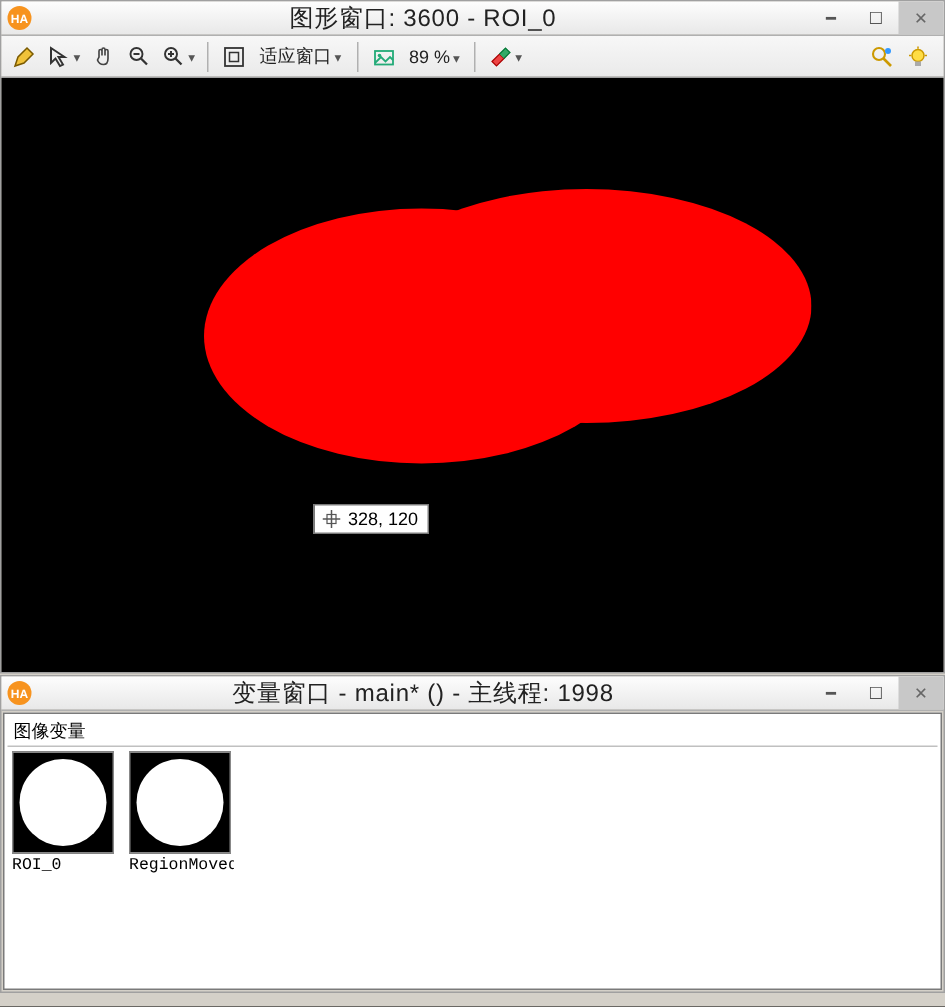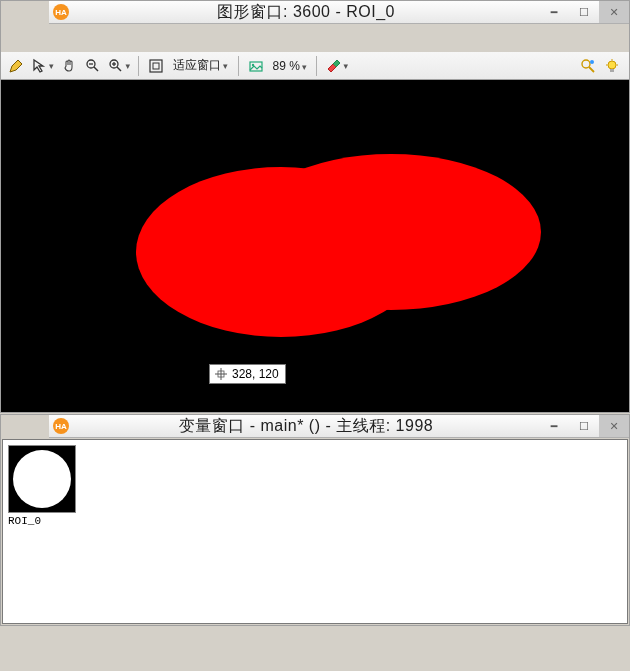--- a/index.html
+++ b/index.html
@@ -1,36 +1,36 @@
 <!DOCTYPE html>
 <html><head>
 <meta charset="utf-8">
 <style>
   * { box-sizing: border-box; margin: 0; padding: 0; font-family: "Microsoft YaHei", "SimSun", sans-serif; }
   body { background: #d4d0c8; width: 630px; height: 671px; overflow: hidden; font-size: 12px; }
   
   
   .gwin { width: 630px; border: 1px solid #a0a0a0; }
-  .titlebar { height: 23px; background: linear-gradient(#fdfdfd,#e8e8e8); display: flex; align-items: center; border-bottom: 1px solid #b0b0b0; margin-left: 48px; }
+  .titlebar { height: 23px; background: linear-gradient(#fdfdfd,#e8e8e8); display: flex; align-items: center; border-bottom: 1px solid #b0b0b0; }
   .title-icon { width: 16px; height: 16px; margin: 0 4px; border-radius: 50%; background: #f7931e; display:flex; align-items:center; justify-content:center; }
   .title-icon span { color:#fff; font-size:8px; font-weight:bold; }
   .title-text { flex: 1; text-align: center; font-size: 16px; color: #222; letter-spacing: 0.5px; }
   .winbtns { display:flex; height:100%; }
   .winbtn { width: 30px; height: 100%; display:flex; align-items:center; justify-content:center; color:#555; font-family: "Segoe UI Symbol", sans-serif; font-size:11px; }
   .winbtn.close { background:#c8c8c8; color:#666; }
   
-  .toolbar { height: 28px; background: linear-gradient(#f7f7f7,#eaeaea); display:flex; align-items:center; gap:6px; padding:0 6px; border-bottom:1px solid #a0a0a0;margin-top:28px; }
+  .toolbar { height: 28px; background: linear-gradient(#f7f7f7,#eaeaea); display:flex; align-items:center; gap:6px; padding:0 6px; border-bottom:1px solid #a0a0a0; }
   .tbtn { min-width:18px; height:18px; display:flex; align-items:center; justify-content:center; color:#333; font-size:13px; }
   .sep { width:1px; height:20px; background:#b0b0b0; margin:0 2px; }
   .tbtn svg { width:16px; height:16px; }
   .drop::after { content:"▾"; font-size:9px; margin-left:2px; color:#555; }
   .tlabel { font-size:12px; color:#222; padding:0 2px; }
   .tool-right { margin-left:auto; display:flex; gap:6px; align-items:center; }
   
-  .canvas { width:628px; height:332px; background:#000; position:relative; }
+  .canvas { width:628px; height:396px; background:#000; position:relative; }
   .blob { position:absolute; left:130px; top:72px; width:410px; height:190px; }
   .blob svg { width:100%; height:100%; }
   .coordbox { position:absolute; left:208px; top:284px; background:#fff; border:1px solid #7a7a7a; padding:2px 6px 2px 4px; font-family: "Courier New", monospace; font-size:12px; color:#000; display:flex; align-items:center; gap:4px; box-shadow:0 1px 2px rgba(0,0,0,.3); }
   .coordbox .cic { width:14px; height:14px; display:inline-flex; align-items:center; justify-content:center; }
   .coordbox .cic svg { width:12px; height:12px; }
   
   
   .vwin { width:630px; margin-top:1px; border:1px solid #a0a0a0; }
   .vbody { background:#fff; height:185px; border:1px solid #7a7a7a; margin:1px; padding:2px; }
   .vhead { font-size:12px; color:#000; padding:1px 4px; border-bottom:1px solid #c0c0c0; }
@@ -161,22 +161,29 @@
       </span>
     <span class="title-text">变量窗口 - main* () - 主线程: 1998</span>
     <div class="winbtns">
       <div class="winbtn">━</div>
       <div class="winbtn">☐</div>
       <div class="winbtn close">✕</div>
     </div>
   </div>
 
   <div class="vbody">
+    <div class="vhead">图像变量</div>
     <div class="thumbs">
       <div class="thumb">
         <div class="timg">
             <div class="circ"></div>
           </div>
         <div class="tcap">ROI_0</div>
       </div>
+      <div class="thumb">
+        <div class="timg">
+            <div class="circ"></div>
+          </div>
+        <div class="tcap">RegionMoved</div>
+      </div>
     </div>
   </div>
 </div>
 
 </body></html>

